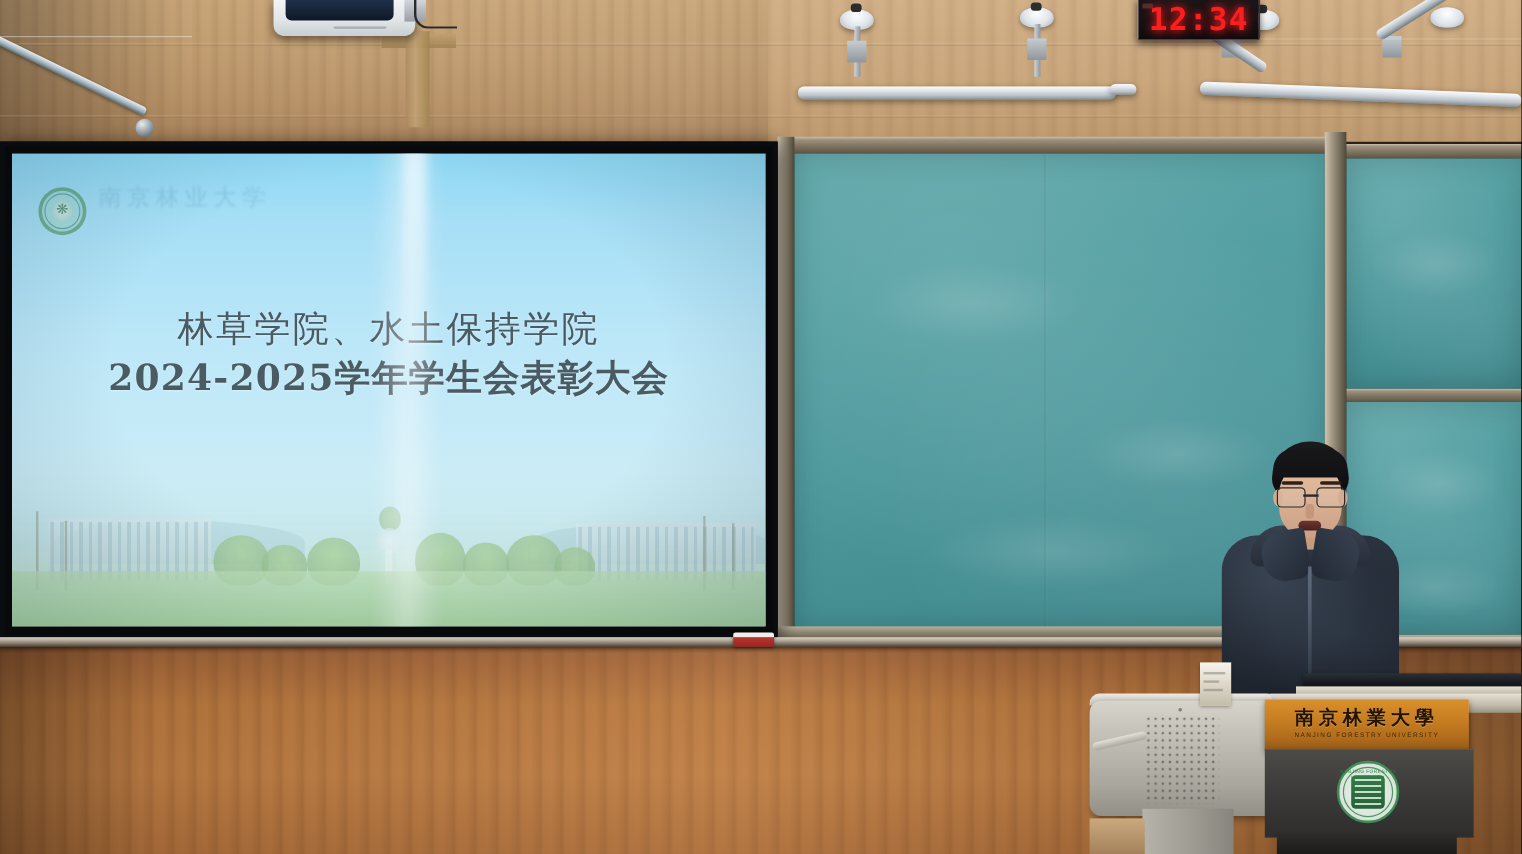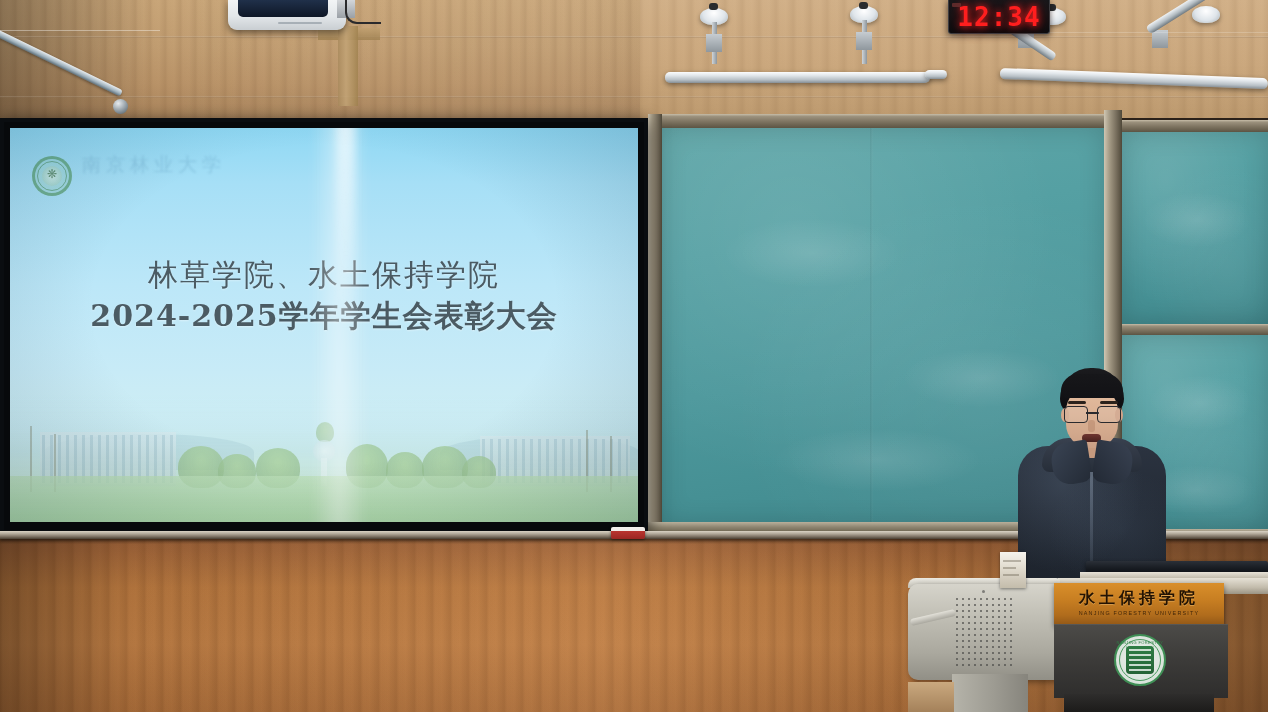--- a/index.html
+++ b/index.html
@@ -629,21 +629,21 @@
       <div class="pod-grille"></div>
     </div>
 
     <div class="pod-card">
       <div class="pod-card-line" style="top:8px;"></div>
       <div class="pod-card-line" style="top:15px;width:13px;"></div>
       <div class="pod-card-line" style="top:22px;width:16px;"></div>
     </div>
 
     <div class="pod-plaque">
-      <div class="pod-plaque-cn">水土保持学院</div>
+      <div class="pod-plaque-cn">南京林業大學</div>
       <div class="pod-plaque-en">NANJING FORESTRY UNIVERSITY</div>
     </div>
 
     <div class="pod-front">
       <div class="pod-emblem">
         <div class="pod-emblem-ring"></div>
         <div class="pod-emblem-ring2"></div>
         <div class="pod-emblem-arc">NANJING FORESTRY UNIVERSITY</div>
         <div class="pod-emblem-core"></div>
       </div>

